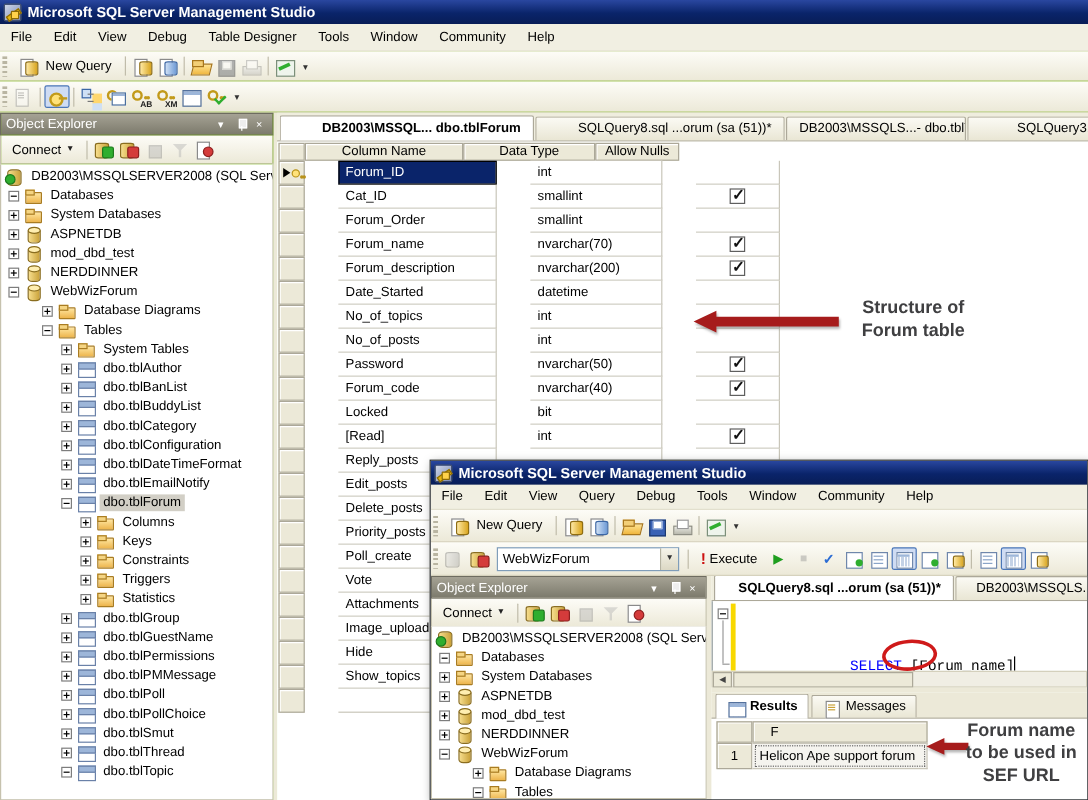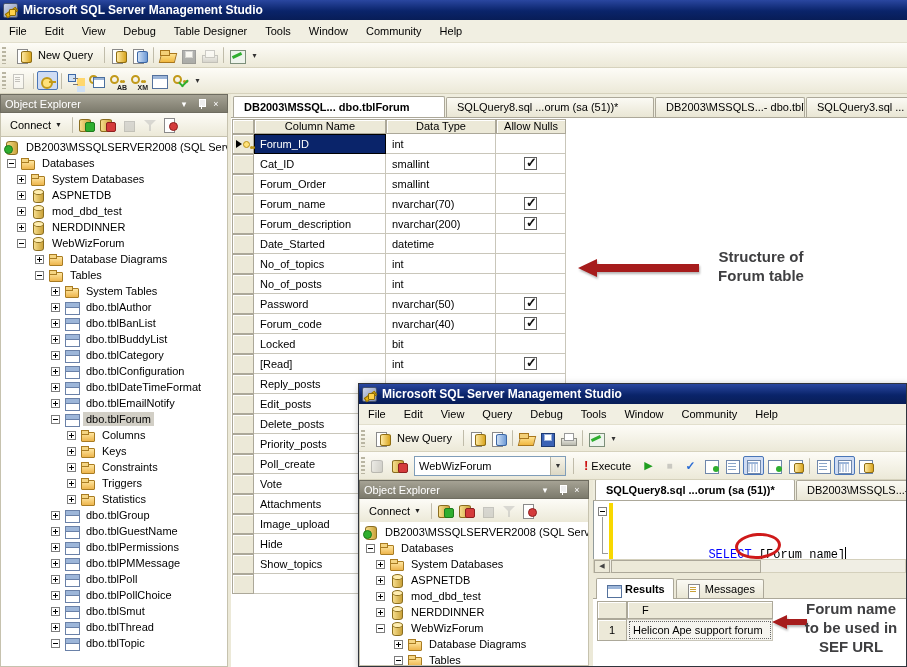--- a/index.html
+++ b/index.html
@@ -78,21 +78,21 @@
   .pin-icon{position:relative;width:14px;height:13px;margin-left:2px;}
   .pin-icon::before{content:"";position:absolute;left:6px;top:2px;width:5px;height:6px;background:#eee;border:1px solid #fff;}
   .pin-icon::after{content:"";position:absolute;left:8px;top:8px;width:1px;height:4px;background:#fff;}
   .panel-tools{height:24px;background:linear-gradient(#fdfcf7,#ece9d8);display:flex;align-items:center;border-bottom:1px solid #c6c2ae;border-left:1px solid #c6c2ae;border-right:1px solid #c6c2ae;padding-left:2px;}
   .connect-btn{display:flex;align-items:center;gap:4px;padding:2px 6px;border:1px solid transparent;}
   .dd-arrow{font-size:7px;color:#222;}
   .tree{background:#fff;border:1px solid #c6c2ae;border-top:none;overflow:hidden;}
 
   
   .trow{height:16px;display:flex;align-items:center;white-space:nowrap;}
-  .lv-0{padding-left:3px;}.lv-1{padding-left:6px;}.lv-2{padding-left:16px;}
+  .lv-0{padding-left:3px;}.lv-1{padding-left:6px;}.lv-2{padding-left:6px;}
   .lv-3{padding-left:34px;}.lv-4{padding-left:50px;}.lv-5{padding-left:66px;}
   .exp{width:9px;height:9px;border:1px solid #7d7d7d;background:#fff;margin-right:4px;position:relative;flex:none;display:none;}
   .exp-plus,.exp-minus{display:block;}
   .exp-plus::before,.exp-minus::before{content:"";position:absolute;left:1px;top:3px;width:5px;height:1px;background:#000;}
   .exp-plus::after{content:"";position:absolute;left:3px;top:1px;width:1px;height:5px;background:#000;}
   .ticon{width:16px;height:14px;position:relative;flex:none;margin-right:3px;}
   .ic-folder::before{content:"";position:absolute;left:1px;top:4px;width:12px;height:8px;background:linear-gradient(#ffe6a0,#edb54d);border:1px solid #a97c22;border-radius:1px;}
   .ic-folder::after{content:"";position:absolute;left:1px;top:2px;width:6px;height:3px;background:#f5d583;border:1px solid #a97c22;}
   .ic-db::before{content:"";position:absolute;left:3px;top:2px;width:9px;height:11px;background:linear-gradient(90deg,#f6dd8c,#caa23a);border:1px solid #8a6d1f;border-radius:4px/3px;}
   .ic-db::after{content:"";position:absolute;left:3px;top:1px;width:9px;height:4px;background:#ffeeb0;border:1px solid #8a6d1f;border-radius:50%;}
@@ -100,39 +100,39 @@
   .ic-server::after{content:"";position:absolute;left:0;bottom:0;width:7px;height:7px;background:#2fae2f;border:1px solid #1d7a1d;border-radius:50%;}
   .ic-table::before{content:"";position:absolute;left:1px;top:2px;width:13px;height:11px;background:#fff;border:1px solid #6a81a8;}
   .ic-table::after{content:"";position:absolute;left:1px;top:2px;width:13px;height:4px;background:#9db6d9;border:1px solid #6a81a8;}
   .tlabel{padding:0 3px;line-height:14px;}
   .tlabel.sel-true{background:#d2cfc6;}
 
   
   .doc-tabs{display:flex;align-items:flex-end;background:#efedde;border-bottom:1px solid #aca899;padding-left:2px;overflow:hidden;}
   .tab{height:20px;line-height:19px;padding:0 10px;background:linear-gradient(#fbfaf4,#e9e6d4);
     border:1px solid #aca899;border-bottom:none;margin-right:1px;border-radius:2px 2px 0 0;
-    white-space:nowrap;overflow:hidden;flex:none;}
+    white-space:nowrap;overflow:hidden;flex:none;text-align:right;}
   .tab.act-true{background:#fff;font-weight:bold;height:22px;line-height:21px;margin-bottom:-1px;}
   #o-tabs{height:24px;}
   #o-tabs div.tab:nth-of-type(1){width:212px;}
   #o-tabs div.tab:nth-of-type(2){width:208px;}
   #o-tabs div.tab:nth-of-type(3){width:150px;}
   #o-tabs div.tab:nth-of-type(4){width:140px;}
   #i-tabs{height:21px;}
   #i-tabs div.tab:nth-of-type(1){width:200px;}
   #i-tabs div.tab:nth-of-type(2){width:130px;}
 
   
   #grid{position:absolute;left:1px;top:1px;}
   .ghead{display:flex;height:15px;}
   .ghc{background:#ece9d8;border:1px solid #aca899;box-shadow:inset 1px 1px #fff;
     font-size:11px;text-align:center;line-height:13px;overflow:hidden;}
   .gh-corner{width:22px;}
   .gh-name{width:132px;}.gh-type{width:110px;}.gh-null{width:70px;}
-  .drow{display:flex;height:20px;}
+  .drow{display:flex;height:20px;gap:28px;}
   .rh{width:22px;background:#ece9d8;border:1px solid #aca899;box-shadow:inset 1px 1px #fff;position:relative;flex:none;}
   .rh.key-true::before{content:"";position:absolute;left:3px;top:5px;border-left:6px solid #000;border-top:4px solid transparent;border-bottom:4px solid transparent;}
   .rh.key-true::after{content:"";position:absolute;left:10px;top:6px;width:5px;height:5px;border:1.5px solid #b8921a;border-radius:50%;background:#ffe27a;box-shadow:5px 3px 0 -2px #b8921a,7px 3px 0 -2px #b8921a;}
   .dc{border-right:1px solid #c9c6ba;border-bottom:1px solid #c9c6ba;background:#fff;display:flex;align-items:center;padding:0 6px;overflow:hidden;white-space:nowrap;}
   .c-name{width:132px;}.c-type{width:110px;}.c-null{width:70px;justify-content:center;}
   .c-name.sel-true{background:#0a246a;color:#fff;outline:1px solid #000;outline-offset:-1px;}
   .chk{width:13px;height:13px;border:1px solid #5f5f5f;background:#fff;position:relative;visibility:hidden;}
   .nl-true,.nl-false{visibility:visible;}
   .nl-true::after{content:"✓";position:absolute;left:1px;top:-3px;font-size:13px;font-weight:bold;color:#111;}
 

